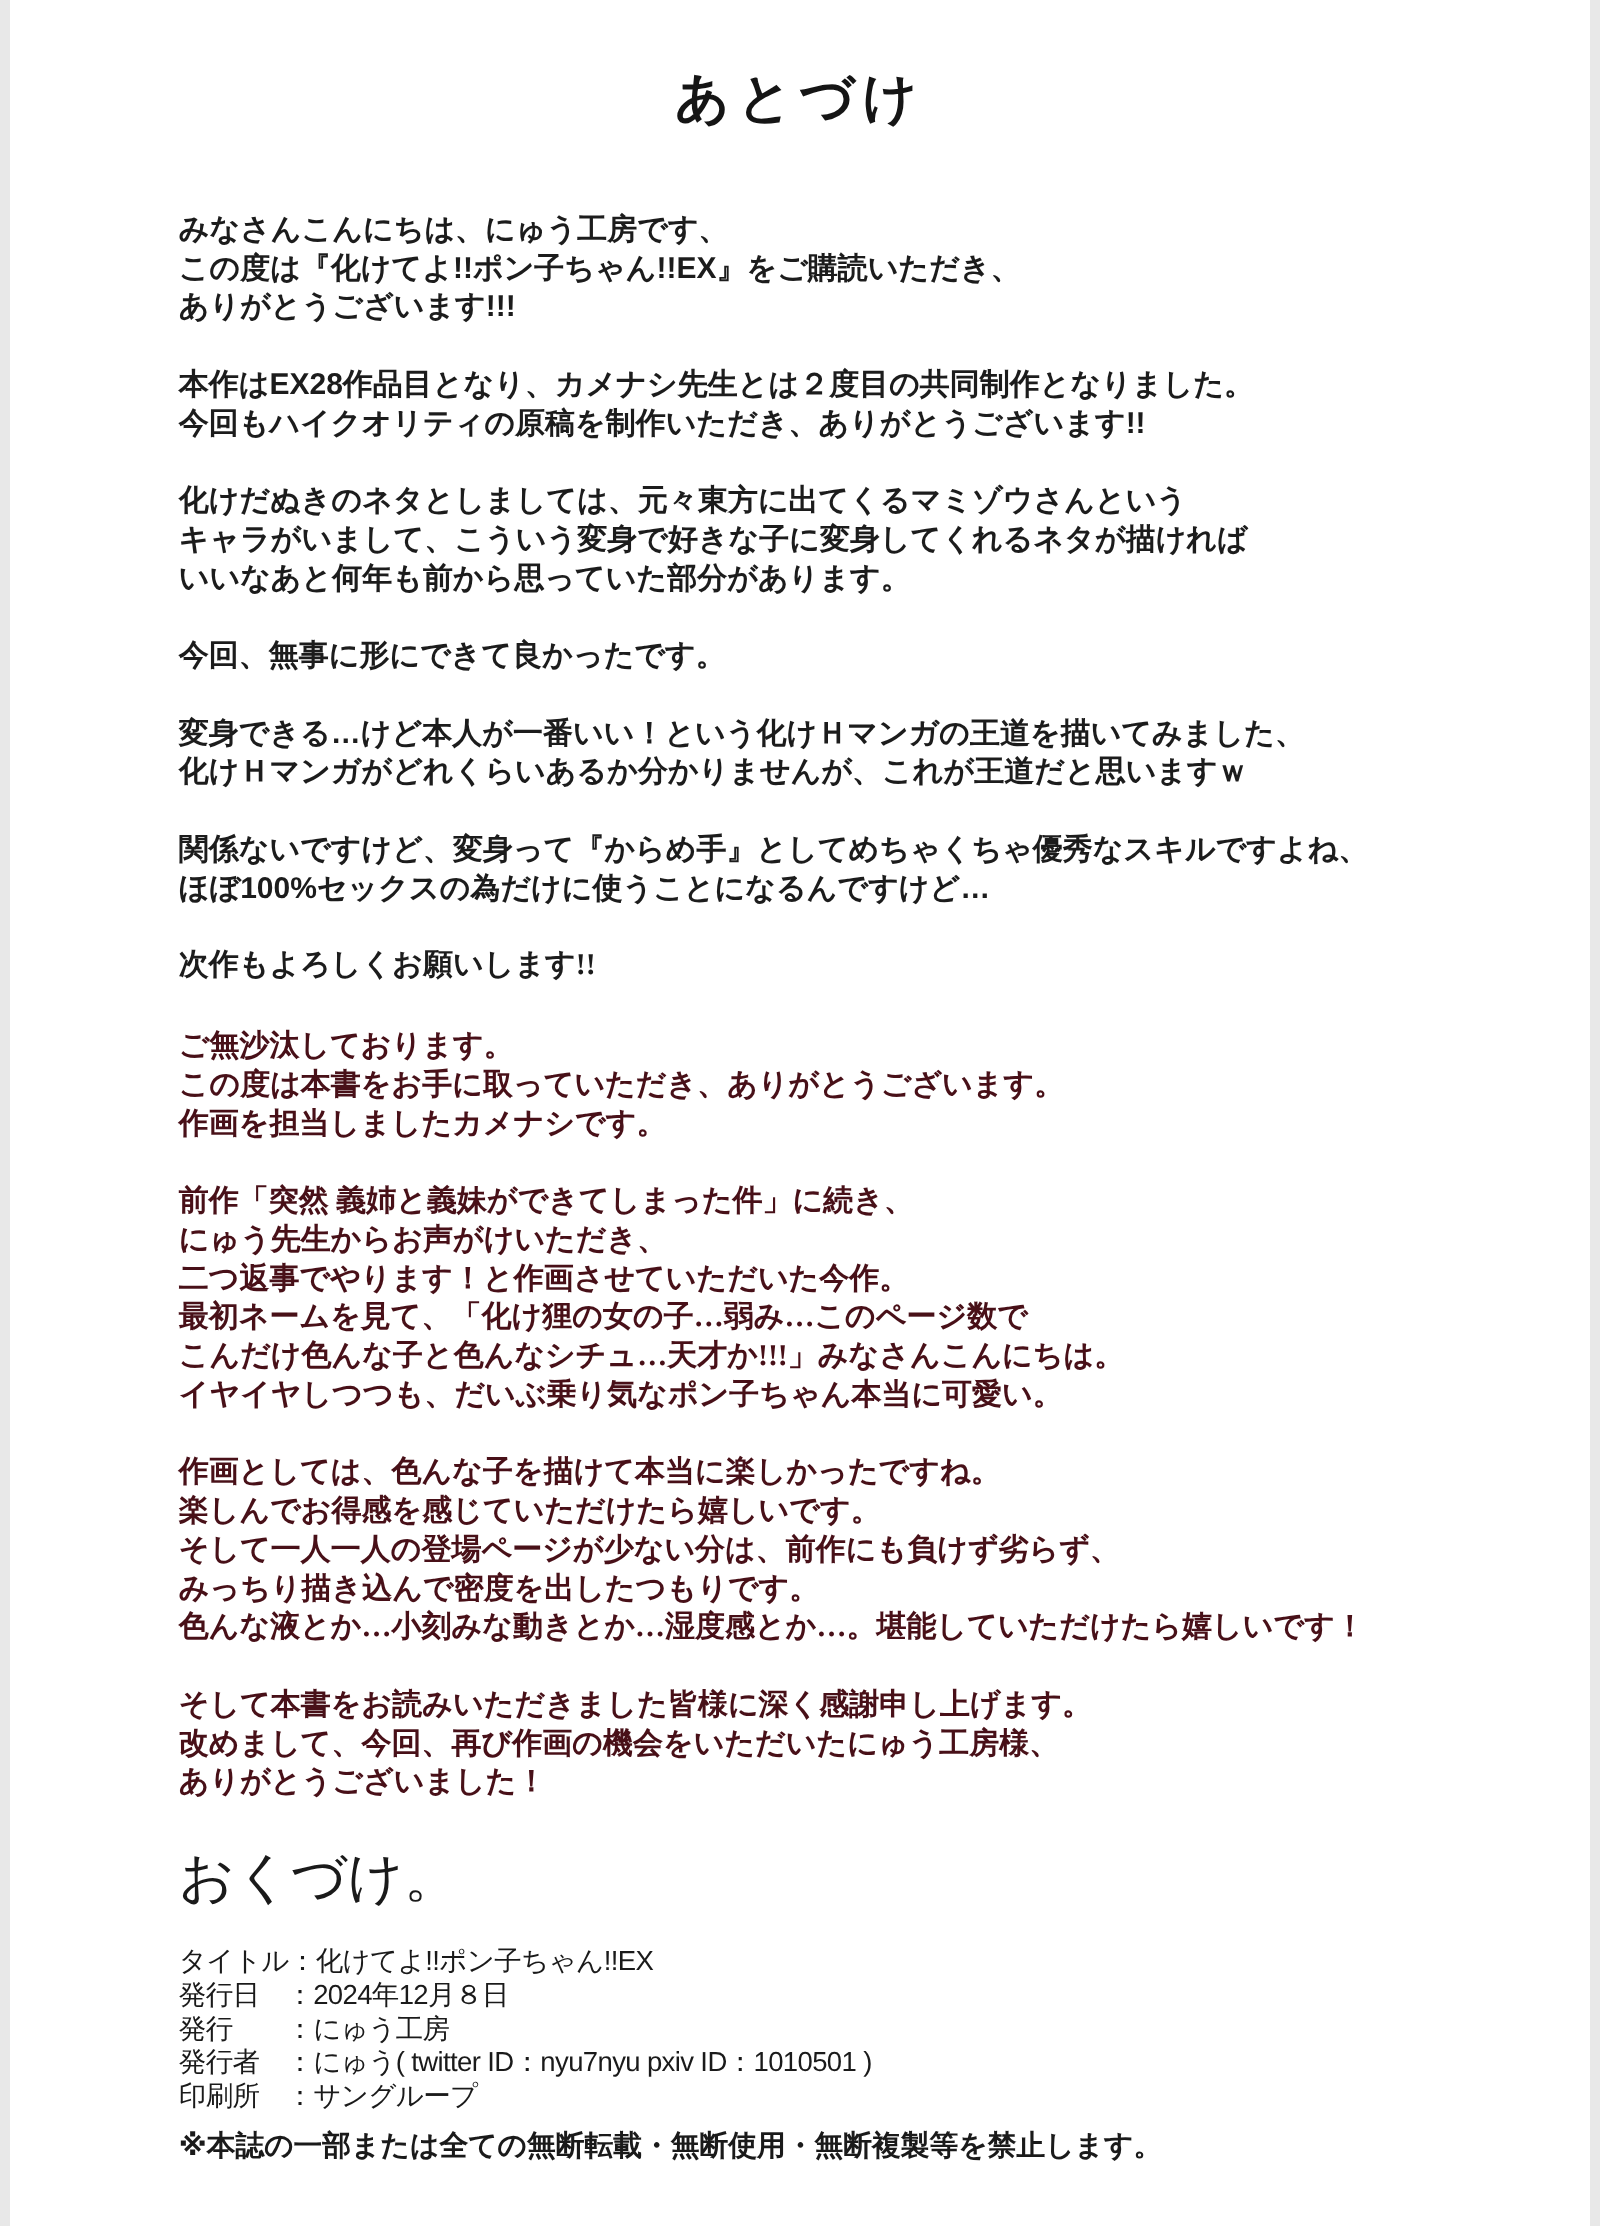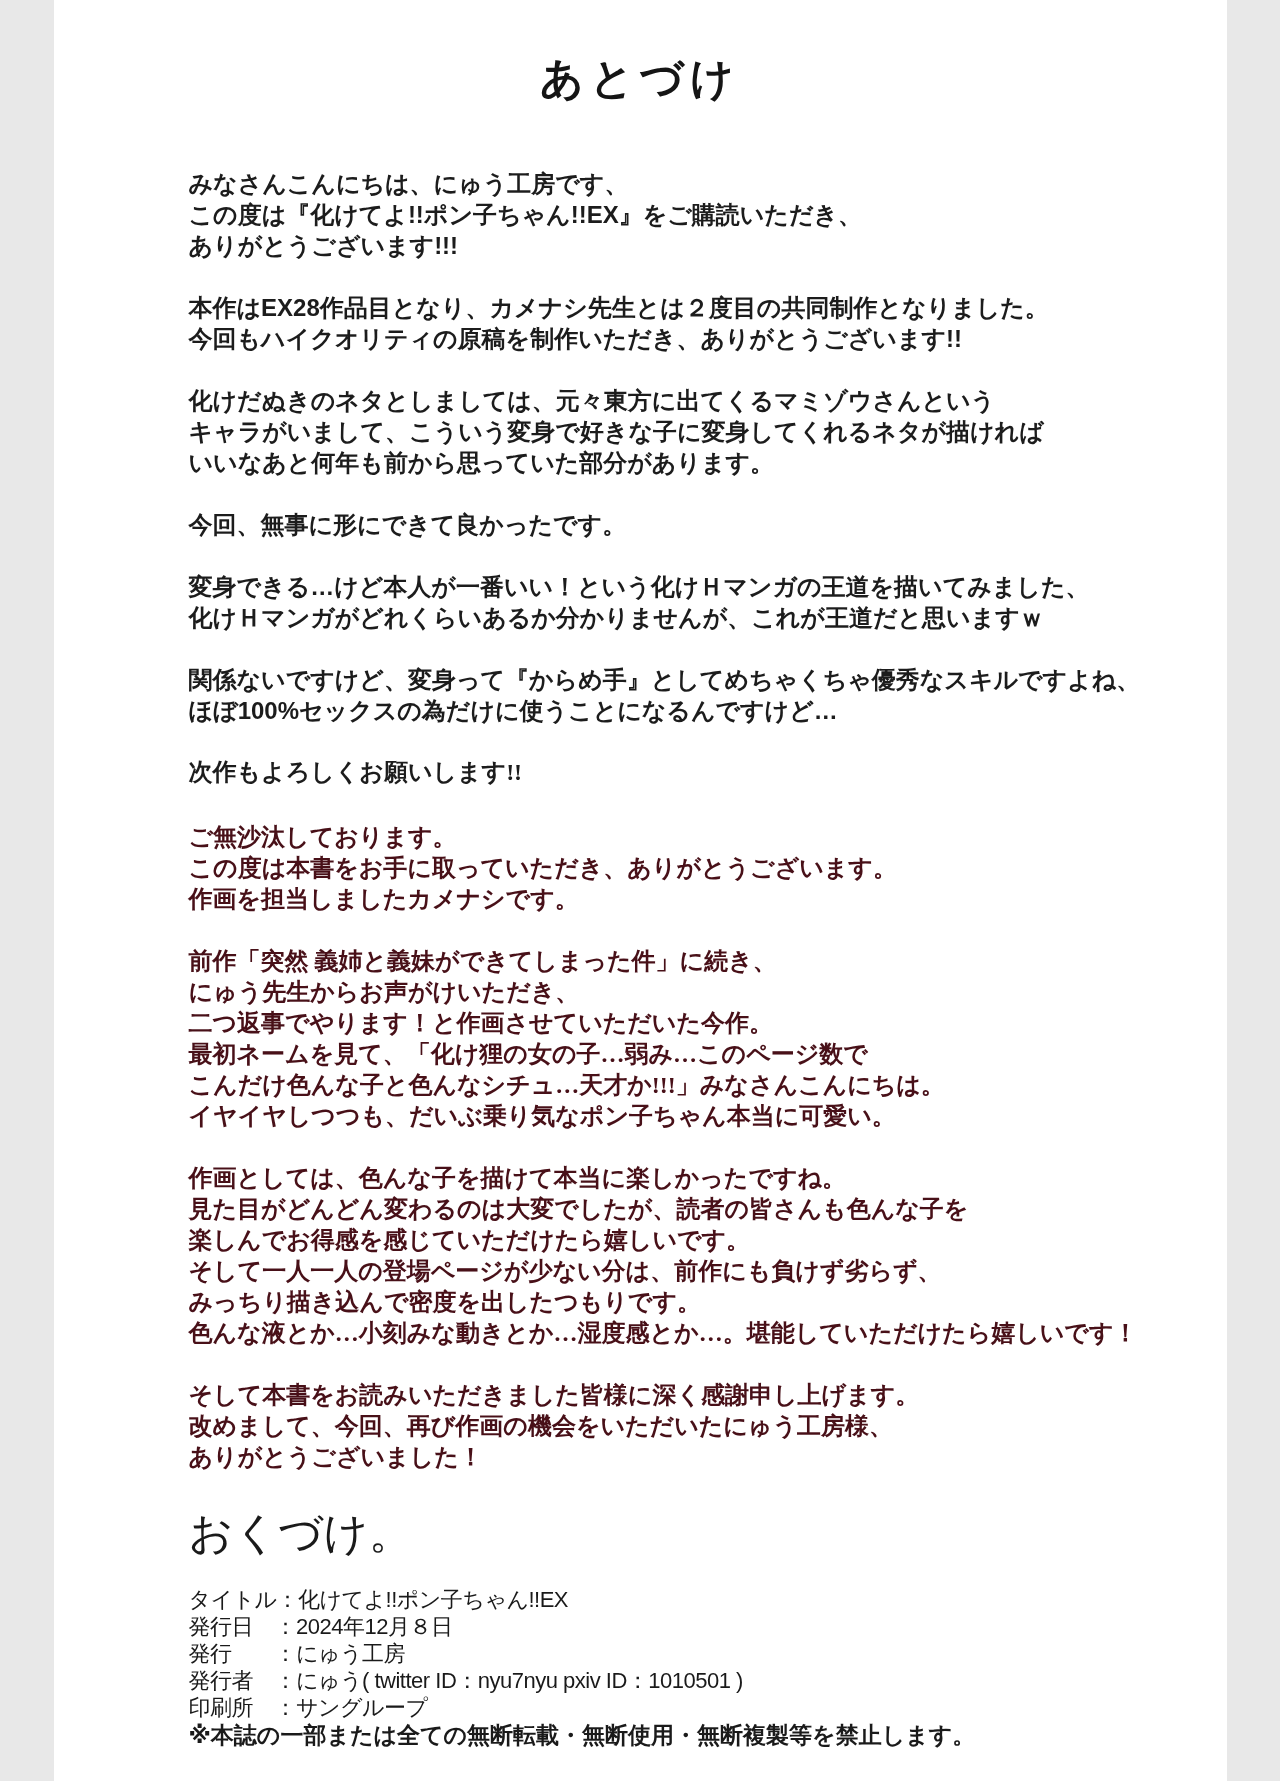--- a/index.html
+++ b/index.html
@@ -4,21 +4,21 @@
 <style>
   :root {
     --ink: #1c1c1c;
     --maroon: #481018;
     --bg: #ffffff;
   }
   * { margin: 0; padding: 0; box-sizing: border-box; }
   html, body { background: #e8e8e8; }
   .page {
     position: relative;
-    width: 1173px;
+    width: 1264px;
     height: 1781px;
     margin: 0 auto;
     background: var(--bg);
     overflow: hidden;
     color: var(--ink);
   }
   .title {
     margin-top: 50px;
     text-align: center;
     font-family: "Liberation Serif", "DejaVu Serif", serif;
@@ -67,21 +67,21 @@
     display: block;
     font-family: "Liberation Sans", "DejaVu Sans", sans-serif;
     font-size: 22px;
     line-height: 27px;
     font-weight: 500;
     letter-spacing: -0.5px;
     color: #1a1a1a;
     white-space: nowrap;
   }
   .copyright {
-    margin-top: 0;
+    margin-top: 12px;
     font-family: "Liberation Sans", "DejaVu Sans", sans-serif;
     font-size: 23px;
     line-height: 28px;
     font-weight: 600;
     color: #1a1a1a;
     white-space: nowrap;
   }
 </style>
 </head>
 <body>
@@ -132,21 +132,20 @@
       <p class="para">
         <span class="ln">前作「突然 義姉と義妹ができてしまった件」に続き、</span>
         <span class="ln">にゅう先生からお声がけいただき、</span>
         <span class="ln">二つ返事でやります！と作画させていただいた今作。</span>
         <span class="ln">最初ネームを見て、「化け狸の女の子…弱み…このページ数で</span>
         <span class="ln">こんだけ色んな子と色んなシチュ…天才か!!!」みなさんこんにちは。</span>
         <span class="ln">イヤイヤしつつも、だいぶ乗り気なポン子ちゃん本当に可愛い。</span>
       </p>
       <p class="para">
         <span class="ln">作画としては、色んな子を描けて本当に楽しかったですね。</span>
-        <span class="ln">見た目がどんどん変わるのは大変でしたが、読者の皆さんも色んな子を</span>
         <span class="ln">楽しんでお得感を感じていただけたら嬉しいです。</span>
         <span class="ln">そして一人一人の登場ページが少ない分は、前作にも負けず劣らず、</span>
         <span class="ln">みっちり描き込んで密度を出したつもりです。</span>
         <span class="ln">色んな液とか…小刻みな動きとか…湿度感とか…。堪能していただけたら嬉しいです！</span>
       </p>
       <p class="para para-gap-extra">
         <span class="ln">そして本書をお読みいただきました皆様に深く感謝申し上げます。</span>
         <span class="ln">改めまして、今回、再び作画の機会をいただいたにゅう工房様、</span>
         <span class="ln">ありがとうございました！</span>
       </p>

